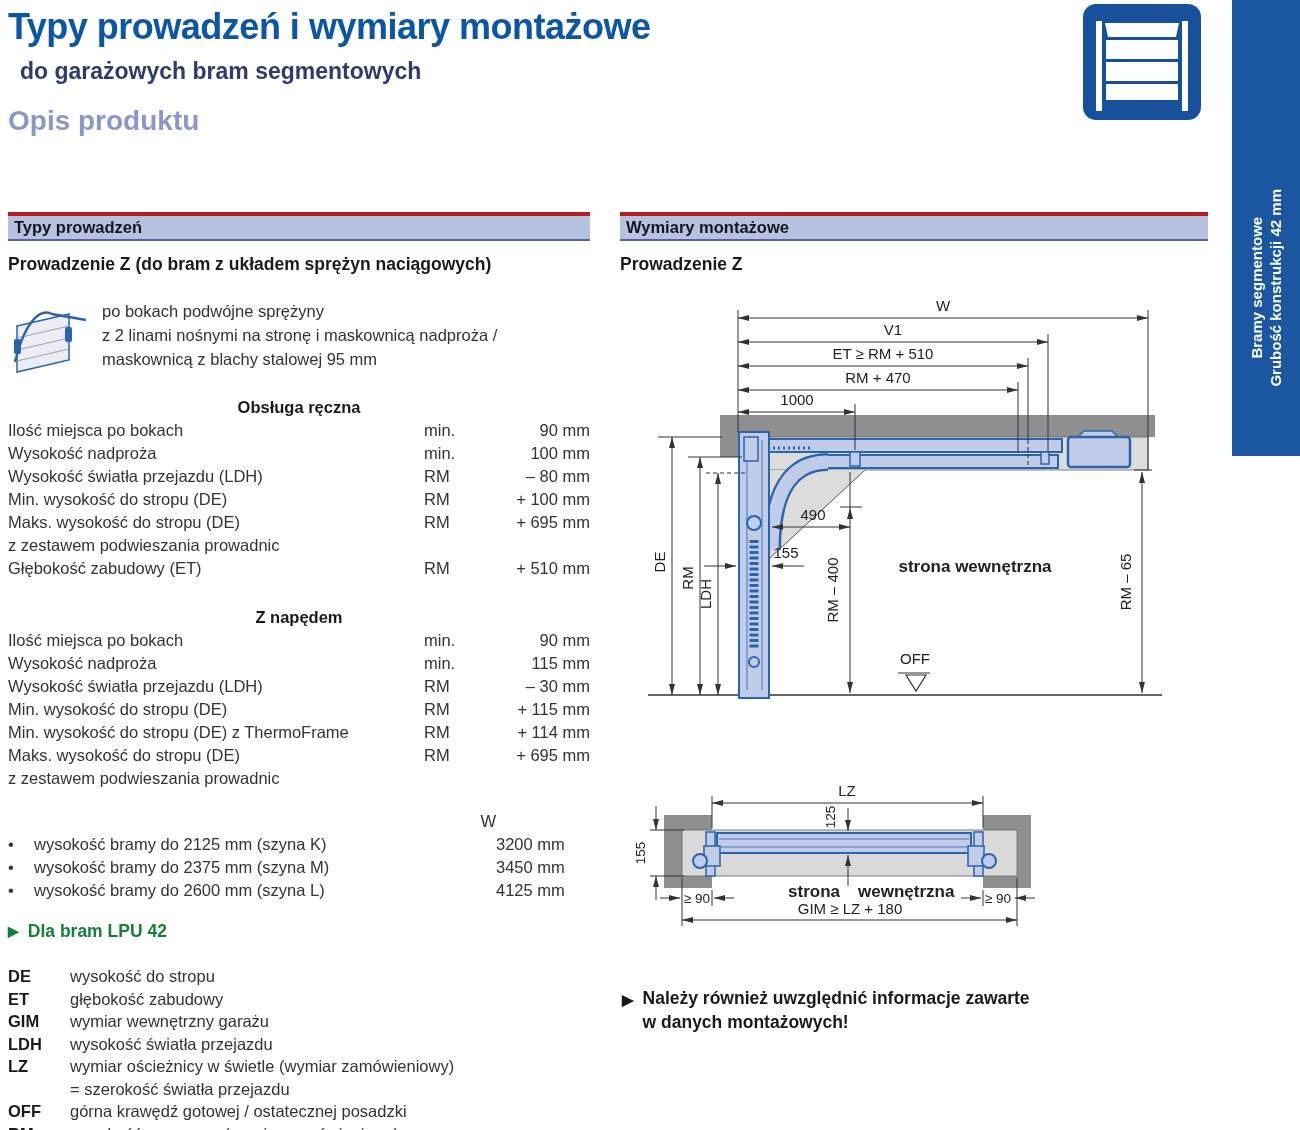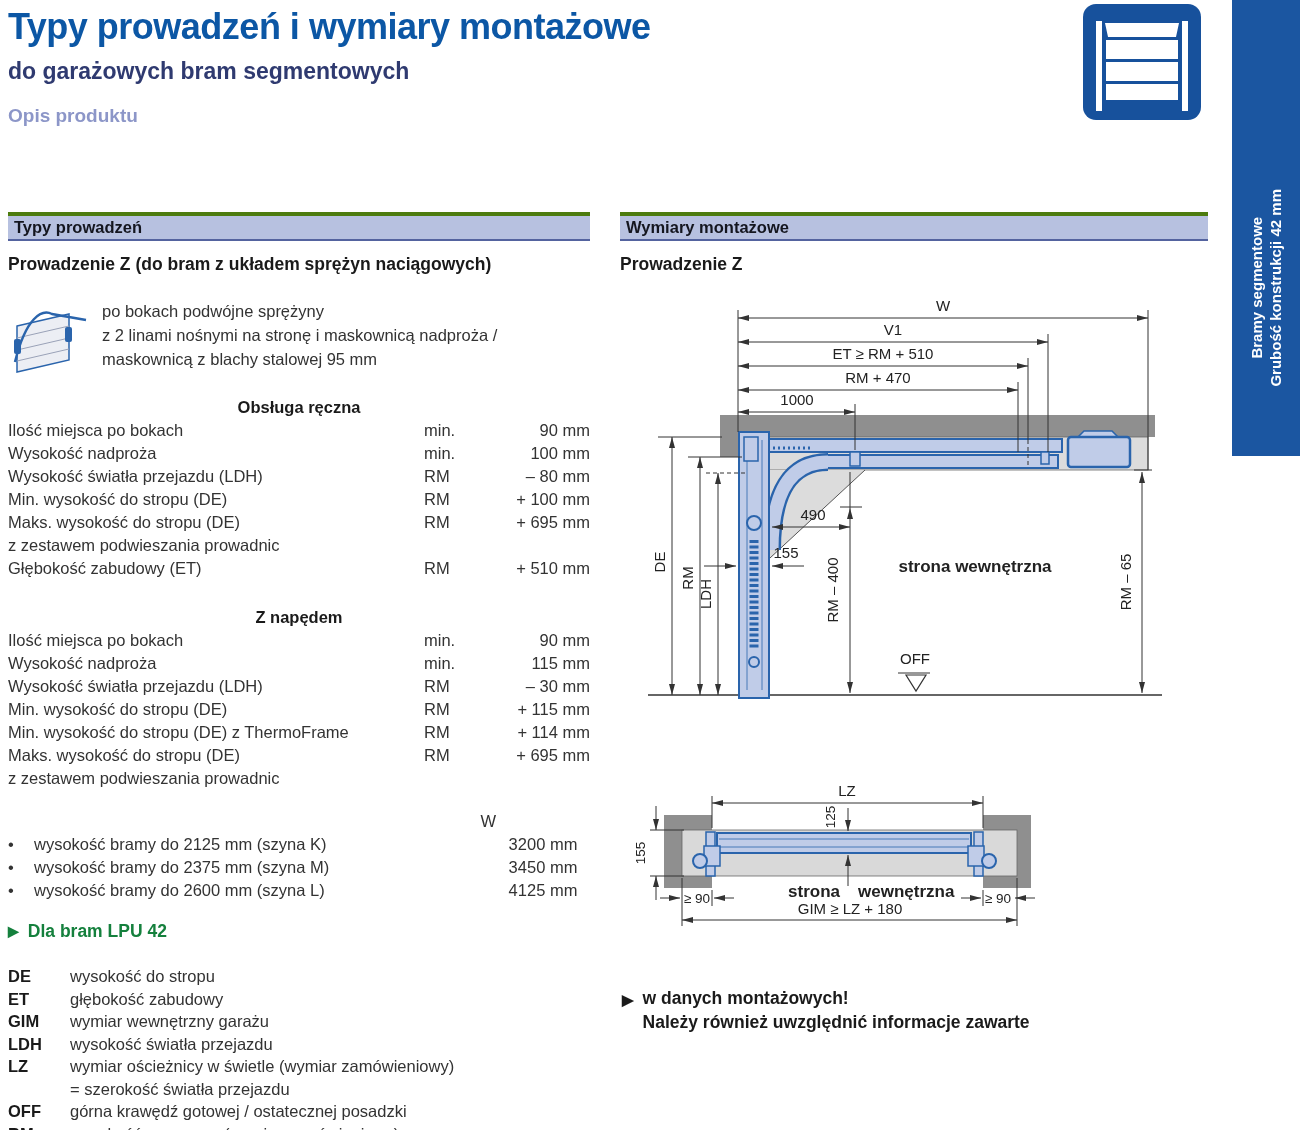--- a/index.html
+++ b/index.html
@@ -1,44 +1,44 @@
 <!DOCTYPE html>
 <html><head>
 <meta charset="utf-8">
 <style>
   html,body{margin:0;padding:0;background:#fff;}
   #page{position:relative;width:1300px;height:1130px;background:#fff;overflow:hidden;
         font-family:"Liberation Sans",sans-serif;color:#333;}
   
   .title{position:absolute;left:8px;top:6px;font-size:36px;font-weight:bold;color:#0c57a5;letter-spacing:-.5px;}
-  .subtitle{position:absolute;left:8px;top:58px;font-size:23px;font-weight:bold;color:#2f3a70;}
-  .opis{position:absolute;left:8px;top:105px;font-size:19px;font-weight:bold;color:#8c96c8;}
+  .subtitle{position:absolute;left:20px;top:58px;font-size:23px;font-weight:bold;color:#2f3a70;}
+  .opis{position:absolute;left:8px;top:105px;font-size:28px;font-weight:bold;color:#8c96c8;}
   
   .door-icon{position:absolute;left:1083px;top:4px;}
   
   .side-tab{position:absolute;left:1232px;top:0;width:68px;height:456px;background:#1b56a1;
             display:flex;align-items:center;justify-content:center;}
   .side-tab-inner{writing-mode:vertical-rl;transform:rotate(180deg);text-align:center;
             color:#fff;font-weight:bold;font-size:15px;line-height:19px;margin-top:120px;}
   
-  .bar{border-top:4px solid #4d7c0f;border-bottom:2px solid #54639f;background:#b7c1e0;
+  .bar{border-top:4px solid #b91c1c;border-bottom:2px solid #54639f;background:#b7c1e0;
        height:23px;line-height:23px;padding:0 6px;font-size:16.5px;font-weight:bold;color:#14161f;}
   
   .leftcol{position:absolute;left:8px;top:212px;width:582px;font-size:16.5px;}
   .rightcol{position:absolute;left:620px;top:212px;width:588px;font-size:16.5px;}
   .subhead{font-size:17.5px;font-weight:bold;color:#1a1a1a;margin-top:13px;}
   .introrow{display:flex;margin-top:24px;}
   .introrow .txt{margin-left:14px;line-height:24px;}
   .sec-title{font-weight:bold;color:#1a1a1a;margin-top:17px;line-height:23px;text-align:center;}
   .spec-row{display:grid;grid-template-columns:1fr 56px 94px;line-height:23px;gap:16px;}
   .spec-row .val{text-align:right;}
   .depth-head{display:grid;grid-template-columns:1fr 94px;line-height:23px;margin-top:20px;}
   .depth-head .val{text-align:right;}
   .bullet-row{display:grid;grid-template-columns:26px 1fr 94px;line-height:23px;}
-  .bullet-row .val{text-align:center;}
+  .bullet-row .val{text-align:left;}
   .lpu{margin-top:19px;font-size:17.5px;font-weight:bold;color:#15803d;}
   .tri{font-size:14px;margin-right:9px;position:relative;top:-1px;}
   .legend{margin-top:23px;}
   .legend-row{display:grid;grid-template-columns:62px 1fr;line-height:22.5px;}
   .legend-row .abbr{font-weight:bold;color:#1a1a1a;}
   
   .diag{position:absolute;left:0;}
   .note{position:absolute;left:2px;top:774px;font-size:17.5px;font-weight:bold;color:#1a1a1a;line-height:24px;display:flex;}
   svg text{font-family:"Liberation Sans",sans-serif;font-size:15px;fill:#222;}
   svg text.b{font-weight:bold;font-size:17px;}
@@ -366,19 +366,19 @@
         <text x="1008" y="903" text-anchor="middle" class="s">≥ 90</text>
         <text x="860" y="914" text-anchor="middle">GIM ≥ LZ + 180</text>
         <text x="850" y="897" text-anchor="end" class="b">strona</text>
         <text x="868" y="897" text-anchor="start" class="b">wewnętrzna</text>
       </g>
     </svg>
 
     <div class="note">
       <span class="tri" style="font-size:15px;margin-top:3px">▶</span>
       <span>
+        <div>Należy również uwzględnić informacje zawarte</div>
         <div>w danych montażowych!</div>
-        <div>Należy również uwzględnić informacje zawarte</div>
       </span>
     </div>
   </div>
 
 </div>
 
 </body></html>

